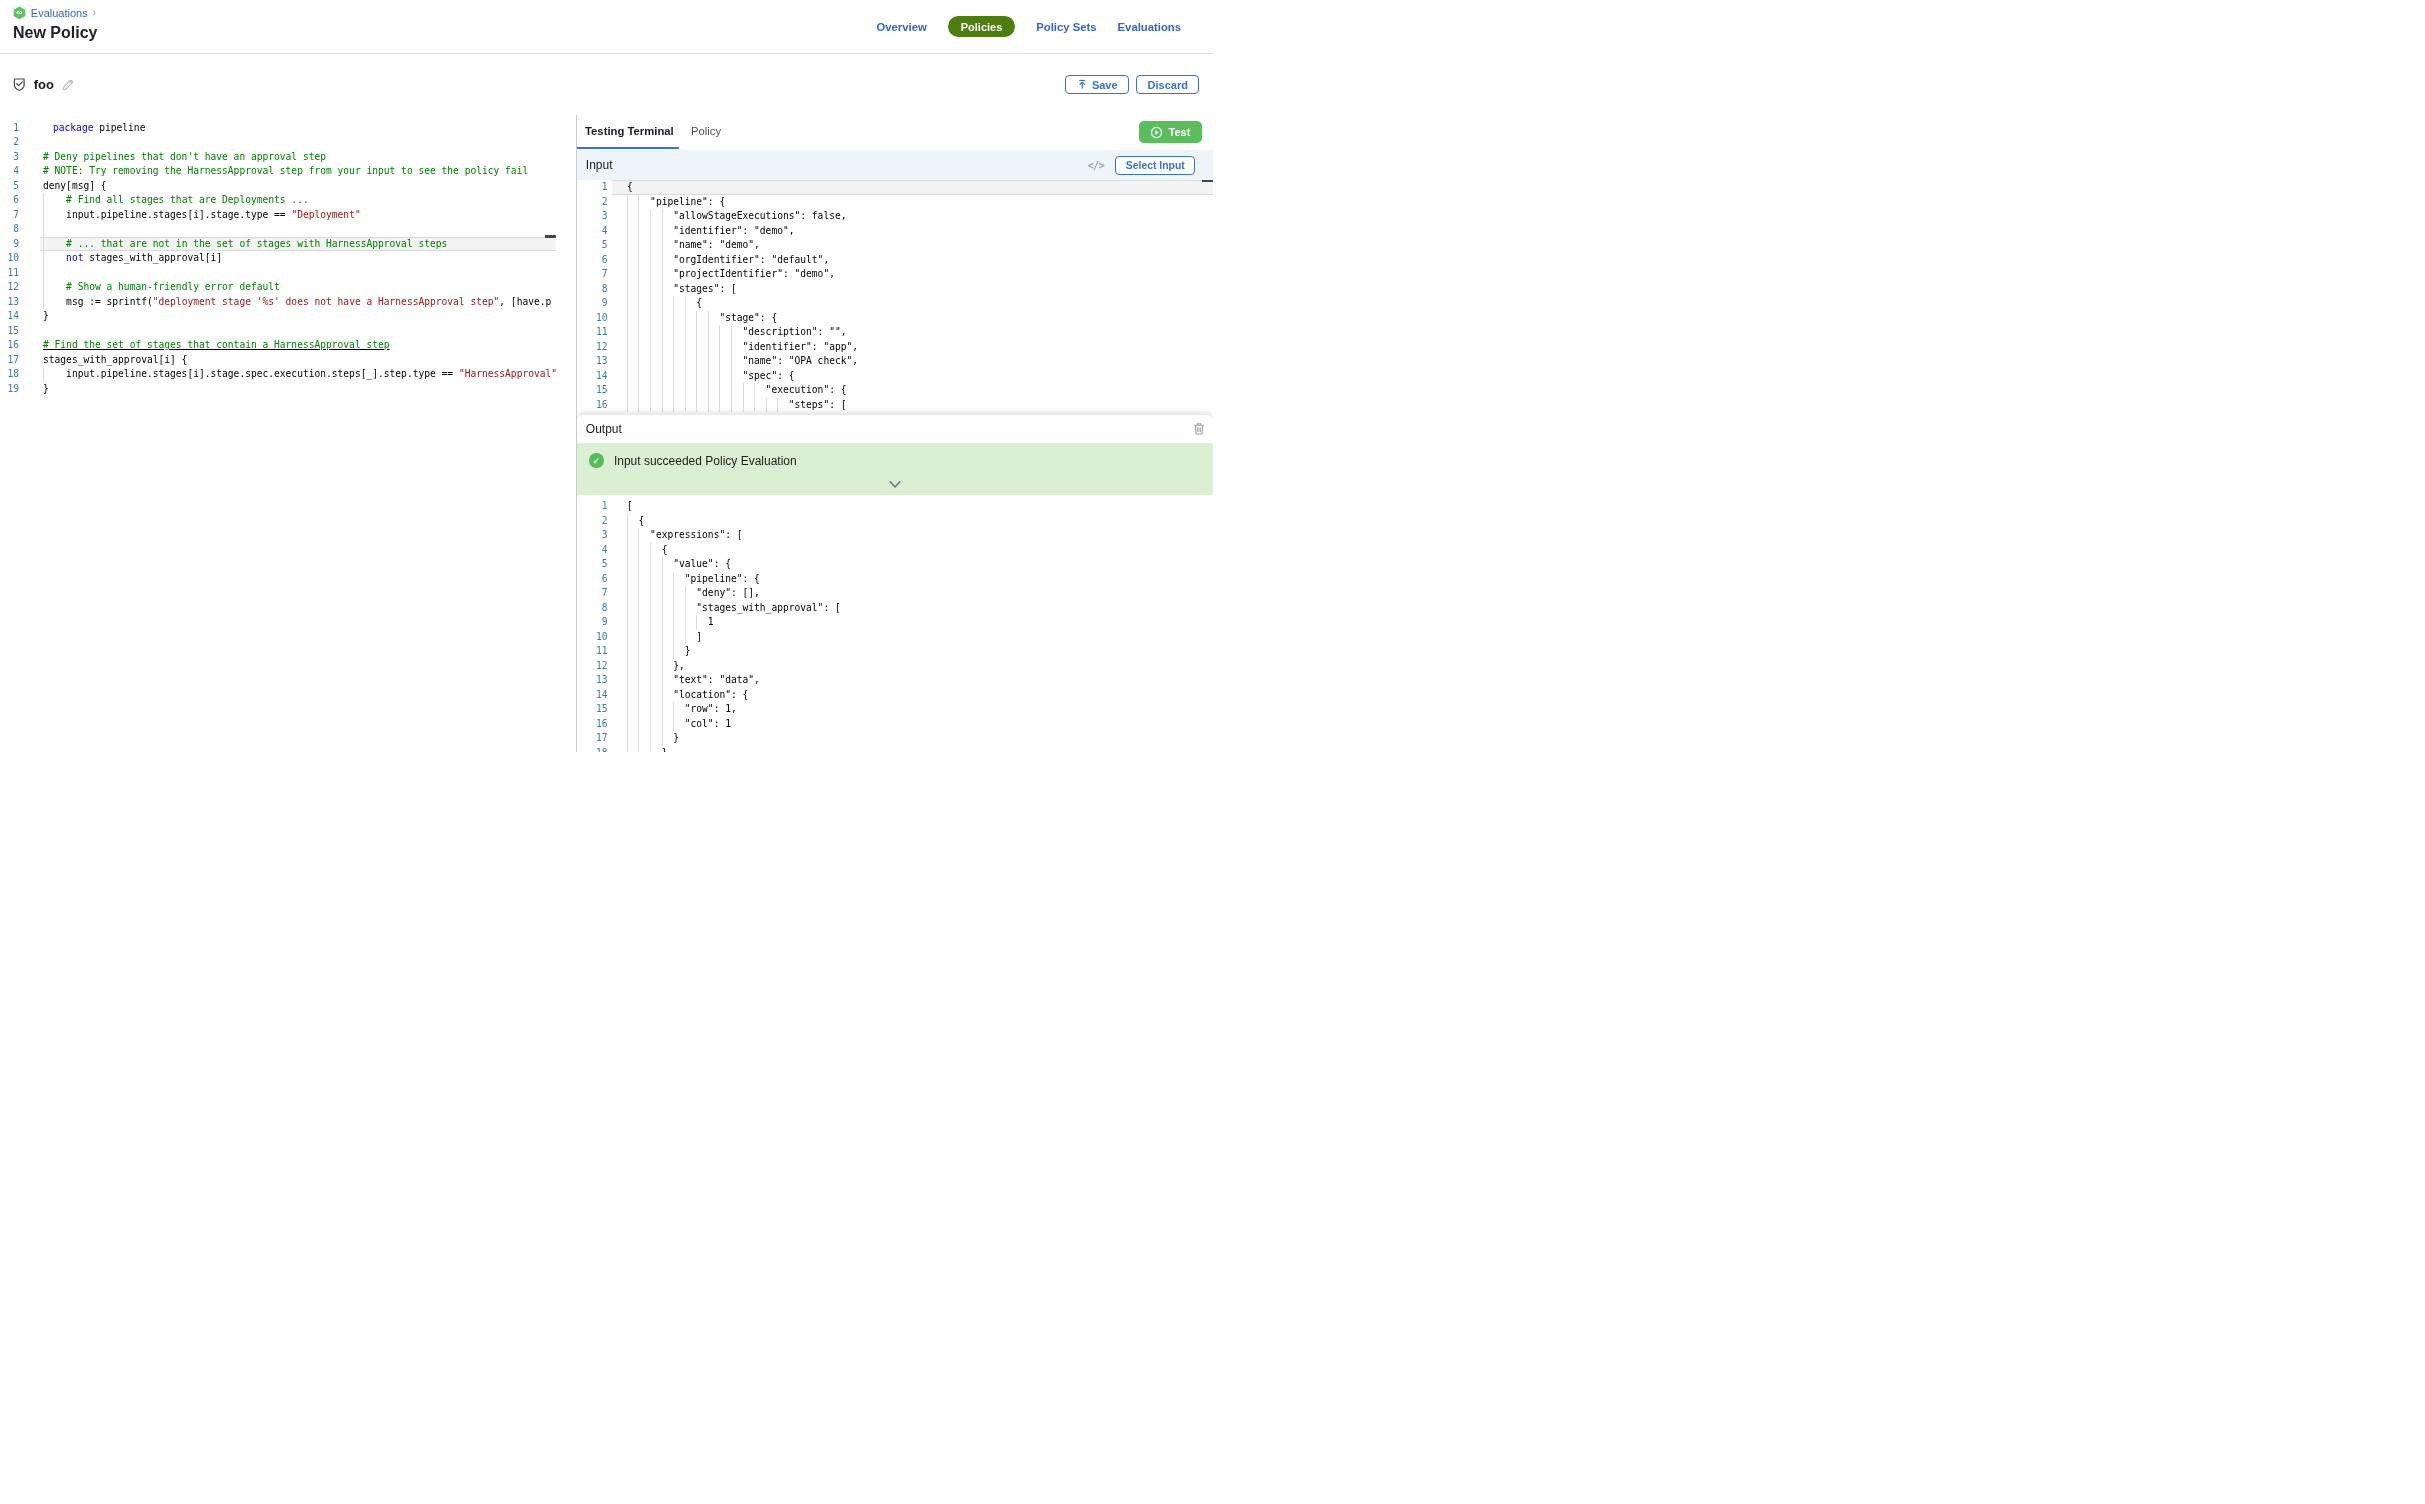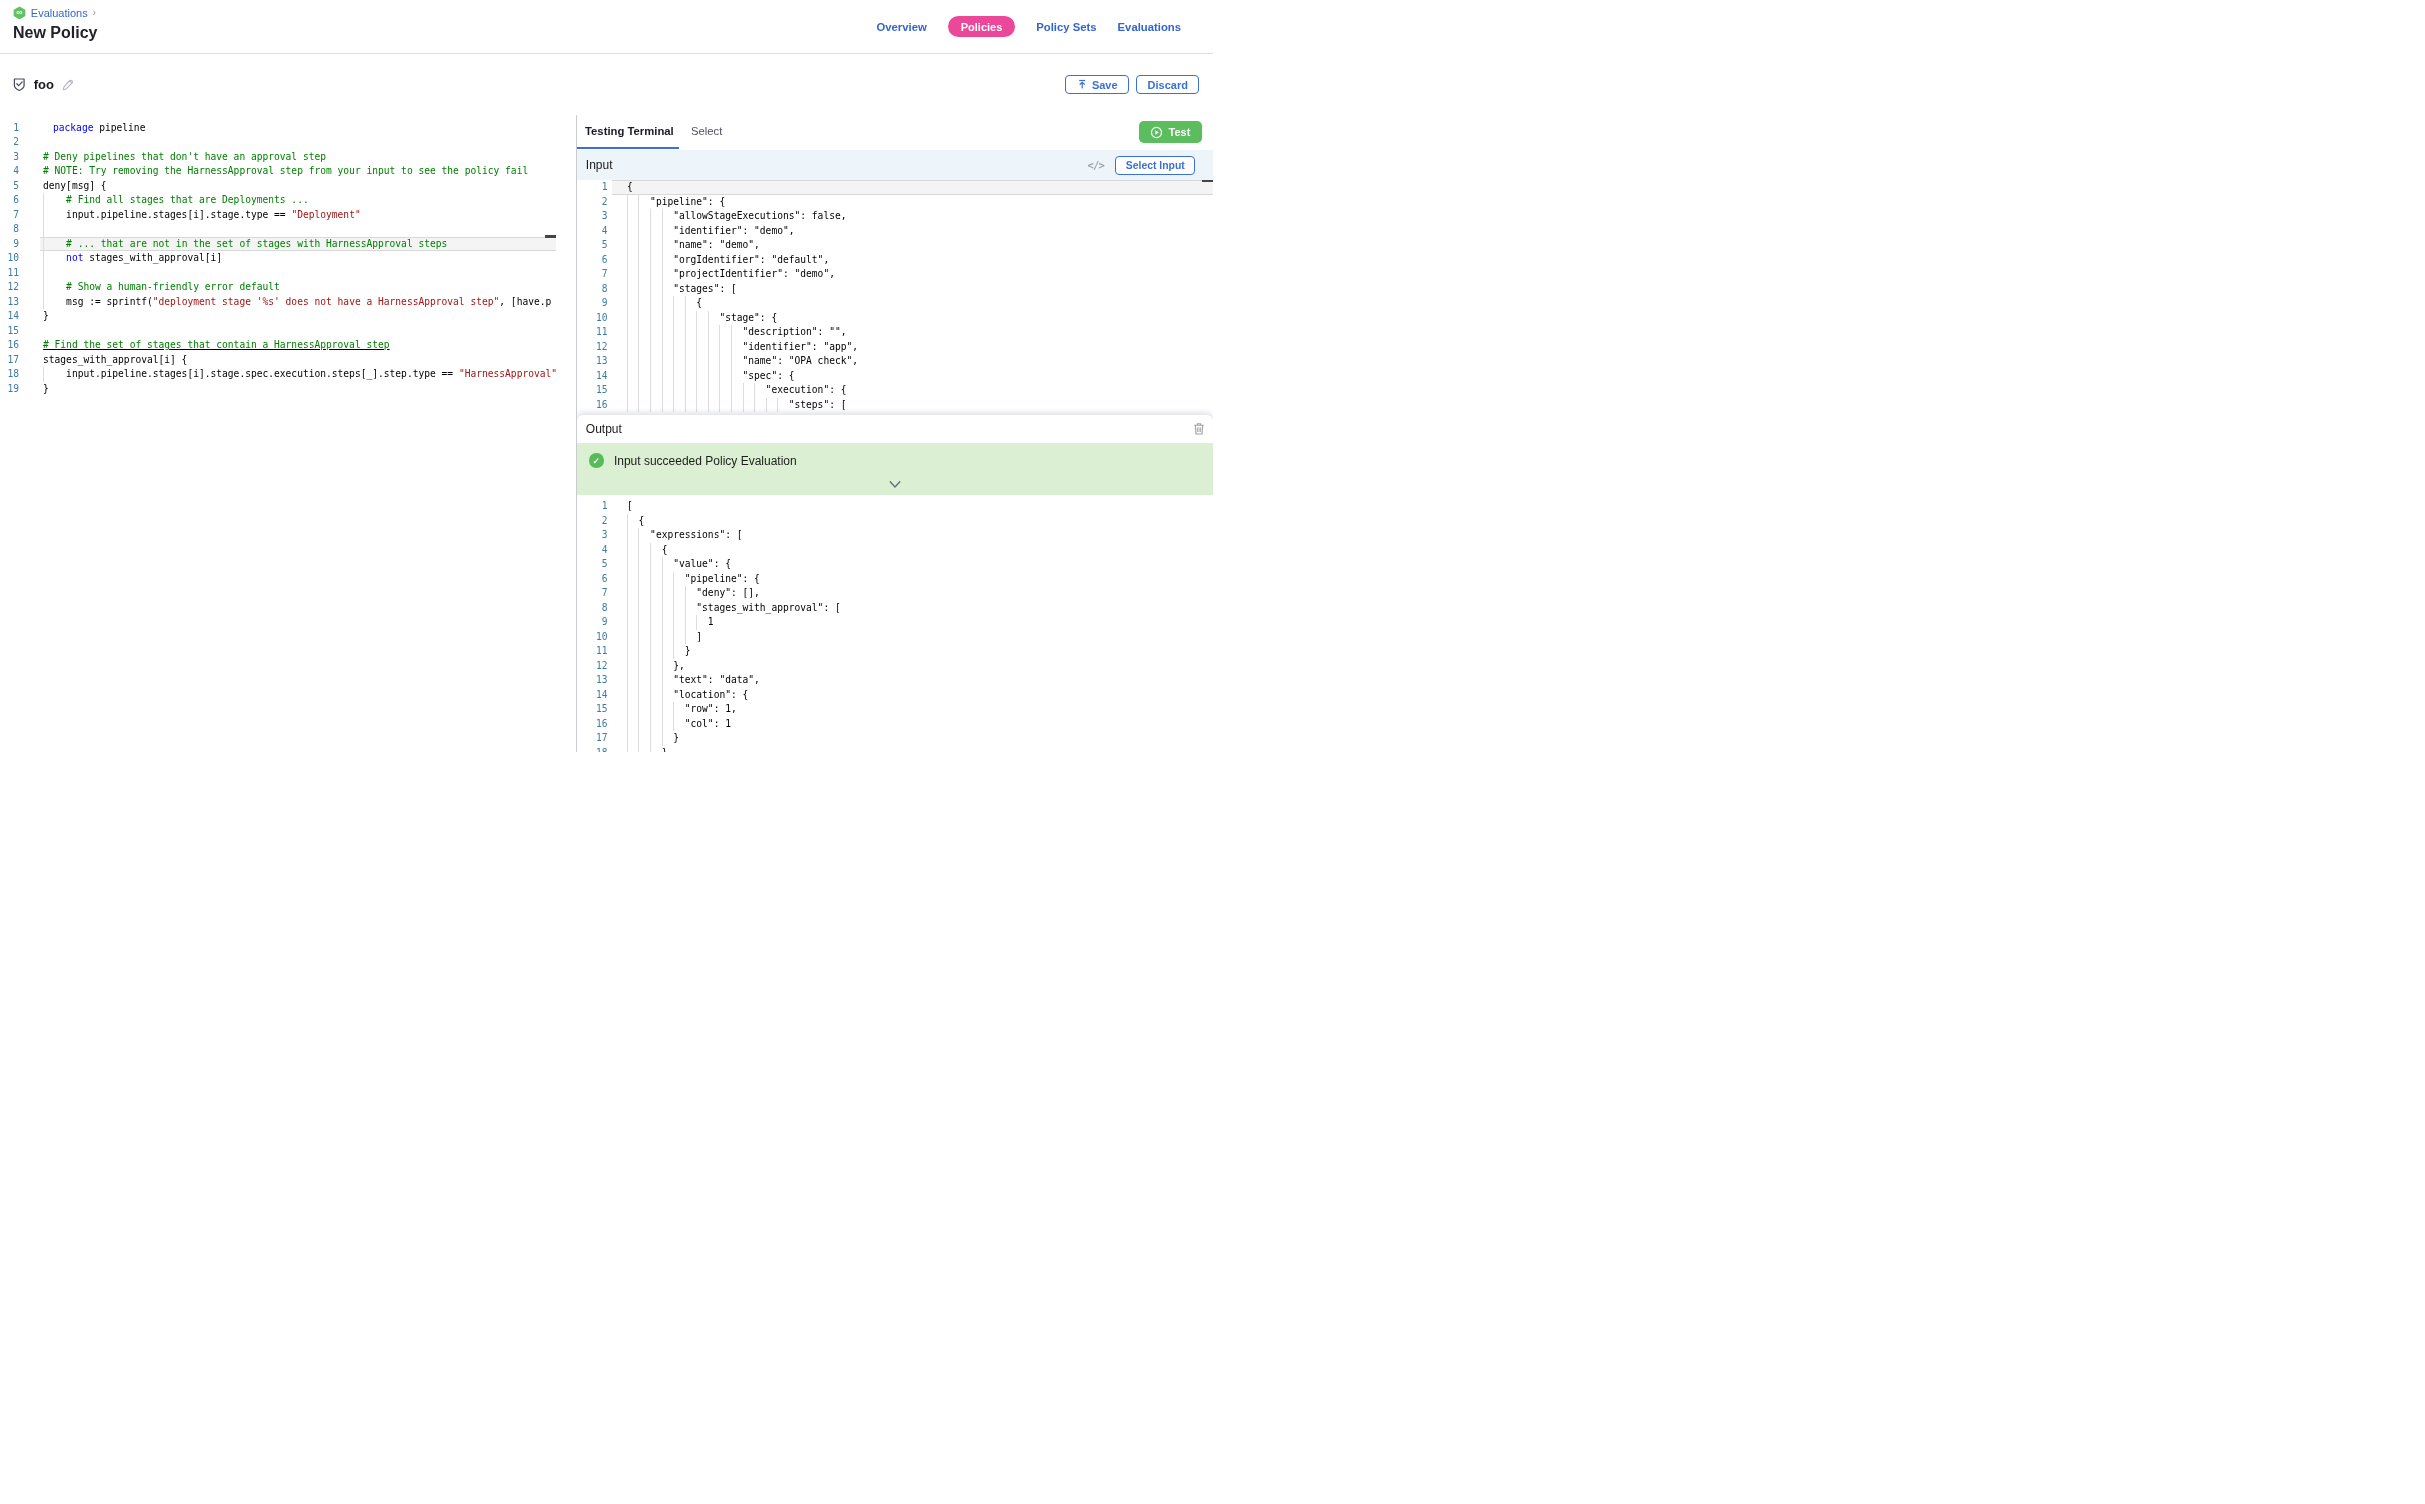--- a/index.html
+++ b/index.html
@@ -9,21 +9,21 @@
   
   .topbar{position:absolute;left:0;top:0;right:0;height:53px;border-bottom:0.8px solid #dfe1e6;background:#fff;}
   .crumbrow{position:absolute;left:13px;top:6.4px;display:flex;align-items:center;gap:4.8px;}
   .logo{width:13px;height:13px;background:#64bf66;clip-path:polygon(50% 0,95% 26%,95% 74%,50% 100%,5% 74%,5% 26%);
         display:flex;align-items:center;justify-content:center;color:#fff;font-size:8.8px;font-weight:bold;line-height:1;}
   .crumb{color:#3566ce;font-size:11px;text-decoration:none;cursor:pointer;}
   .crumb-sep{color:#9096a3;font-size:10.4px;}
   .page-title{position:absolute;left:13px;top:24px;font-size:16px;font-weight:700;color:#22222a;}
   .nav{position:absolute;right:32px;top:0;height:53px;display:flex;align-items:center;gap:21px;}
   .nav-link{color:#3465cf;font-size:11.3px;font-weight:600;cursor:pointer;}
-  .nav-pill{background:#ec4899;color:#fff;font-size:11px;font-weight:600;padding:4.8px 13px;border-radius:12px;cursor:pointer;}
+  .nav-pill{background:#4d7c0f;color:#fff;font-size:11px;font-weight:600;padding:4.8px 13px;border-radius:12px;cursor:pointer;}
 
   
   .toolbar{position:absolute;left:0;top:54px;right:0;height:61px;}
   .tb-left{position:absolute;left:12px;top:0;height:61px;display:flex;align-items:center;gap:7.2px;}
   .policy-name{font-size:13px;font-weight:700;color:#18181f;}
   .tb-right{position:absolute;right:13.7px;top:0;height:61px;display:flex;align-items:center;gap:7.2px;}
   .btn-outline{display:flex;align-items:center;gap:4.8px;background:#fff;border:0.8px solid #3a70d6;color:#3a70d6;
                font-family:"Liberation Sans",sans-serif;font-size:11px;font-weight:600;border-radius:4px;
                padding:3.2px 10.4px;height:19px;cursor:pointer;}
   .icon-btn{background:none;border:none;padding:0;cursor:pointer;display:flex;align-items:center;}
@@ -152,21 +152,21 @@
         <div class="code-line"><span class="ln" style="width: 19px;">16</span><span class="ct" style="left: 43px; text-decoration: underline;"><span class="c"># Find the set of stages that contain a HarnessApproval step</span></span></div>
         <div class="code-line"><span class="ln" style="width: 19px;">17</span><span class="ct" style="left: 43px;"><span>stages_with_approval[i] {</span></span></div>
         <div class="code-line"><span class="ln" style="width: 19px;">18</span><span class="ig" style="left: 43px;"></span><span class="ct" style="left: 43px;"><span>    input.pipeline.stages[i].stage.spec.execution.steps[_].step.type == </span><span class="s">"HarnessApproval"</span></span></div>
         <div class="code-line"><span class="ln" style="width: 19px;">19</span><span class="ct" style="left: 43px;"><span>}</span></span></div>
       </div>
 
     <div class="right-pane">
 
       <div class="tabs-row">
         <span class="tab active" style="left:8px;">Testing Terminal</span>
-        <span class="tab idle" style="left:114px;">Select</span>
+        <span class="tab idle" style="left:114px;">Policy</span>
         <span class="tab-underline"></span>
         <button class="test-btn">
           <svg width="13" height="13" viewBox="0 0 16 16">
             <circle cx="8" cy="8" r="6.2" fill="none" stroke="#fff" stroke-width="1.5"></circle>
             <polygon points="6.6,5.3 6.6,10.7 10.8,8" fill="#fff"></polygon>
           </svg>
           <span>Test</span>
         </button>
       </div>
 

